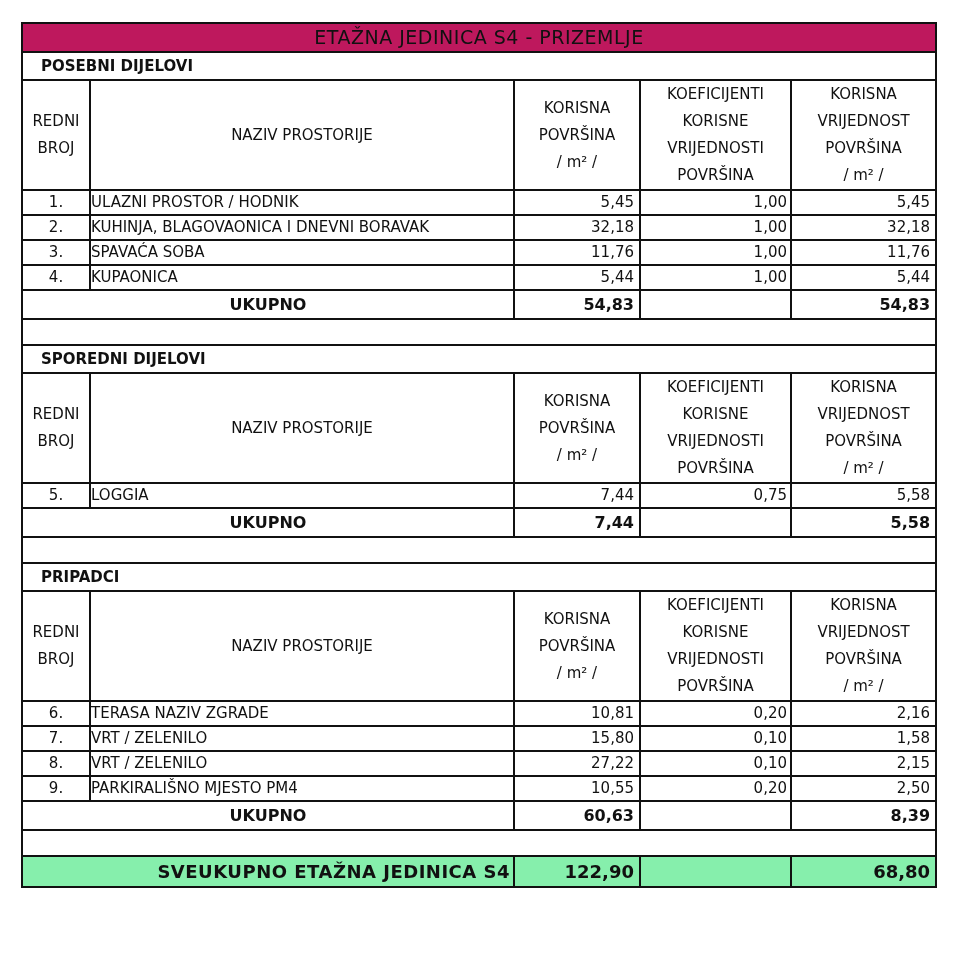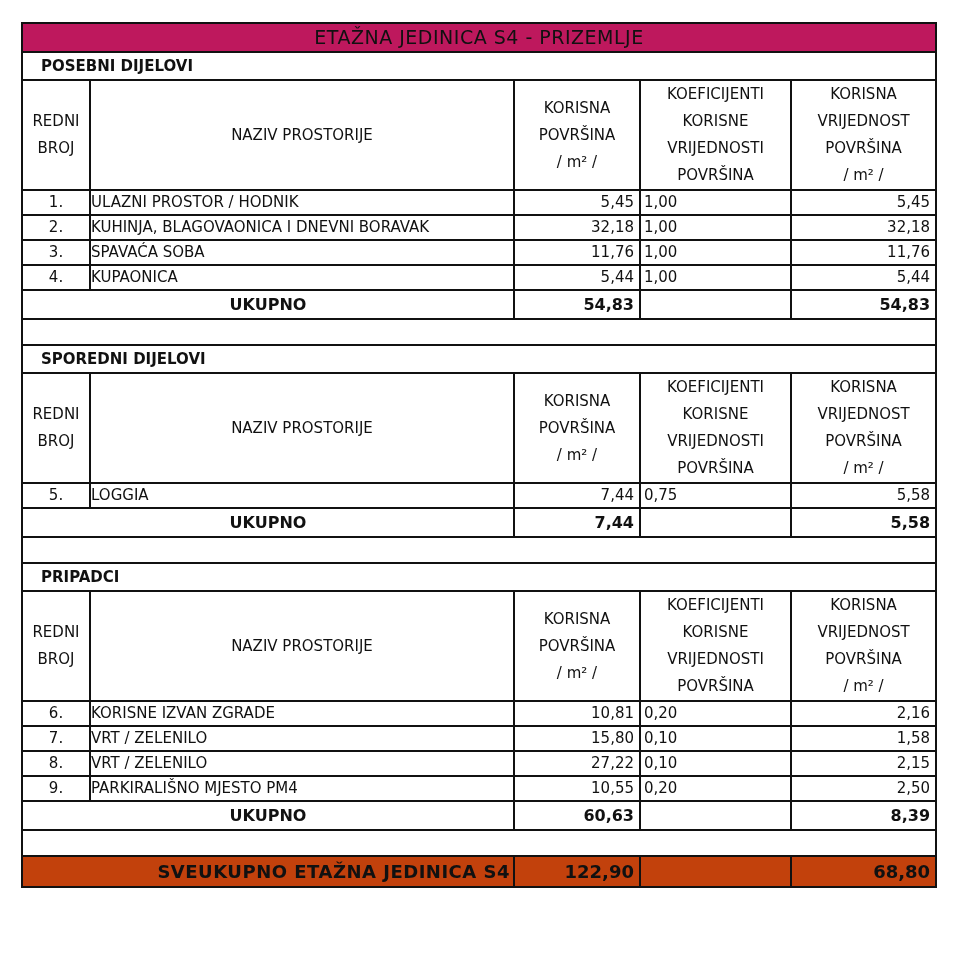--- a/index.html
+++ b/index.html
@@ -8,25 +8,25 @@
   .sheet { position: absolute; left: 21px; top: 22px; width: 914px; }
   table { border-collapse: collapse; width: 914px; table-layout: fixed; }
   td { border: 2px solid #111; padding: 0 3px; font-size: 15px; line-height: 1; overflow: hidden; white-space: nowrap; }
   .title td { background: #be185d; height: 27px; text-align: center; font-weight: normal; font-size: 19px; letter-spacing: 0.5px; }
   .section td { height: 26px; font-weight: bold; font-size: 15px; text-align: left; padding-left: 18px; }
   .hdr td { height: 108px; text-align: center; white-space: normal; font-size: 15px; line-height: 27px; }
   .row td { height: 23px; }
   .c-no { text-align: center; }
   .c-name { text-align: left; padding-left: 0; }
   .c-num { text-align: right; padding-right: 5px; }
-  .c-coef { text-align: left; }
+  .c-coef { text-align: right; }
   .total td { height: 27px; font-weight: bold; font-size: 16px; }
   .total .lbl { text-align: center; padding-right: 3px; }
   .blank td { height: 24px; }
-  .grand td { background: #c2410c; height: 29px; font-weight: bold; font-size: 18px; }
+  .grand td { background: #86efac; height: 29px; font-weight: bold; font-size: 18px; }
   .grand .lbl { text-align: right; padding-right: 3px; letter-spacing: 0.5px; }
   .hline { display: block; }
 </style>
 </head>
 <body>
 
 <div class="sheet">
 <table>
   <colgroup>
     <col style="width:68px">
@@ -171,21 +171,21 @@
           </td>
       <td>
             <span class="hline">KORISNA</span>
             <span class="hline">VRIJEDNOST</span>
             <span class="hline">POVRŠINA</span>
             <span class="hline">/ m² /</span>
           </td>
     </tr>
     <tr class="row">
       <td class="c-no">6.</td>
-      <td class="c-name">KORISNE IZVAN ZGRADE</td>
+      <td class="c-name">TERASA NAZIV ZGRADE</td>
       <td class="c-num">10,81</td>
       <td class="c-coef">0,20</td>
       <td class="c-num">2,16</td>
     </tr>
     <tr class="row">
       <td class="c-no">7.</td>
       <td class="c-name">VRT / ZELENILO</td>
       <td class="c-num">15,80</td>
       <td class="c-coef">0,10</td>
       <td class="c-num">1,58</td>

